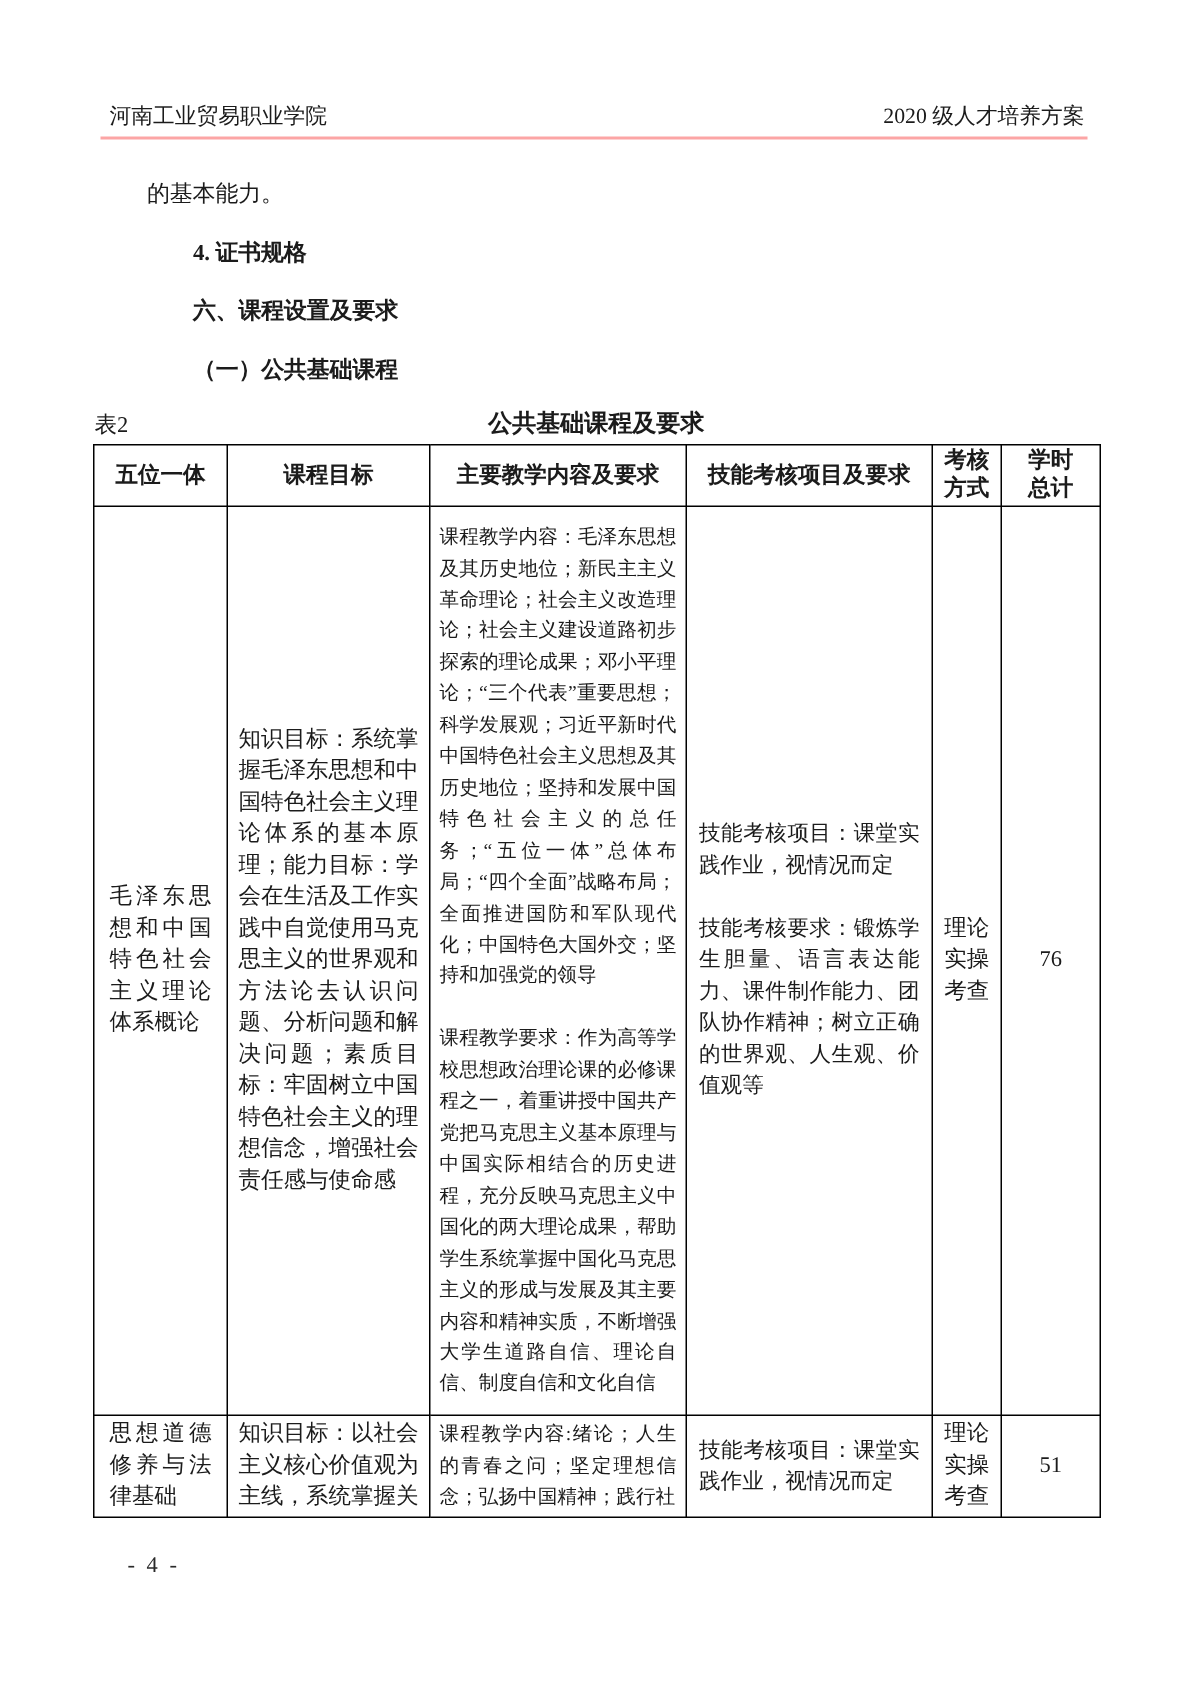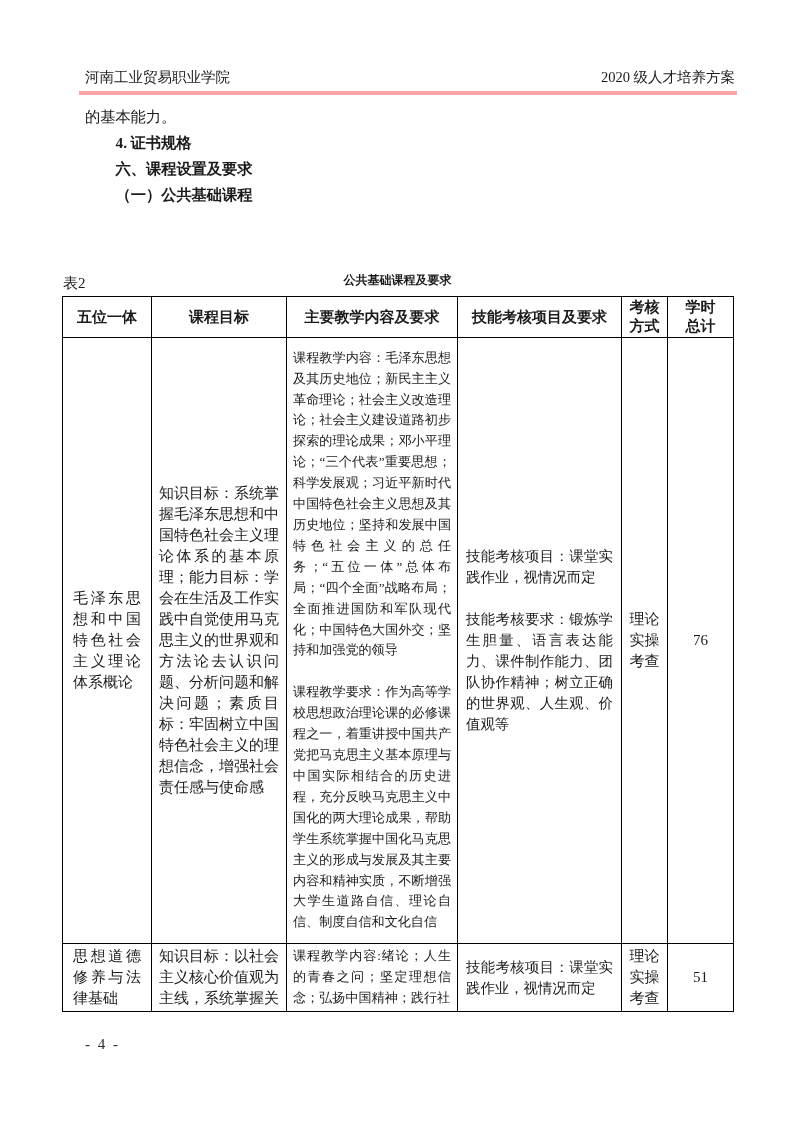--- a/index.html
+++ b/index.html
@@ -6,48 +6,48 @@
   body{
     width:793px;height:1122px;
     background:#ffffff;
     position:relative;
     font-family:"Liberation Serif","DejaVu Serif",serif;
     color:#1b1b1b;
     overflow:hidden;
   }
   
   .page-header{
-    position:absolute;left:79px;top:68px;width:658px;
+    position:absolute;left:67px;top:68px;width:658px;
     display:flex;justify-content:space-between;align-items:flex-end;
     font-size:14.5px;
-    border-bottom:4px solid #fca5a5;
+    border-bottom:2px solid #fca5a5;
     padding-bottom:4px;
   }
   .page-header .hl{padding-left:6px;}
   .page-header .hr{padding-right:2px;}
   
   .text-block{
     position:absolute;left:85px;top:104px;width:652px;
     font-size:15.3px;line-height:26px;letter-spacing:-0.1px;
   }
-  .text-block p{margin:0;}
+  .text-block p{margin:13px;}
   .para-justify{text-align:justify;text-justify:inter-ideograph;text-indent:2em;}
   .bold-heading{font-weight:bold;text-indent:2em;}
   .sub-heading{margin-top:-4px;}
   
   .table-area{
     position:absolute;left:62px;top:272px;width:671px;
   }
   .table-caption{
     position:relative;height:24px;font-size:15px;
   }
   .table-label{position:absolute;left:1px;top:2px;}
   .table-title{
     position:absolute;left:0;right:0;top:0;text-align:center;
-    font-weight:bold;font-size:12px;
+    font-weight:bold;font-size:16px;
   }
   table.course-table{
     border-collapse:collapse;table-layout:fixed;width:671px;
     border:1.5px solid #000;
     font-size:15px;
   }
   .course-table td,.course-table th{
     border:1px solid #000;
     padding:0;
     overflow:hidden;

